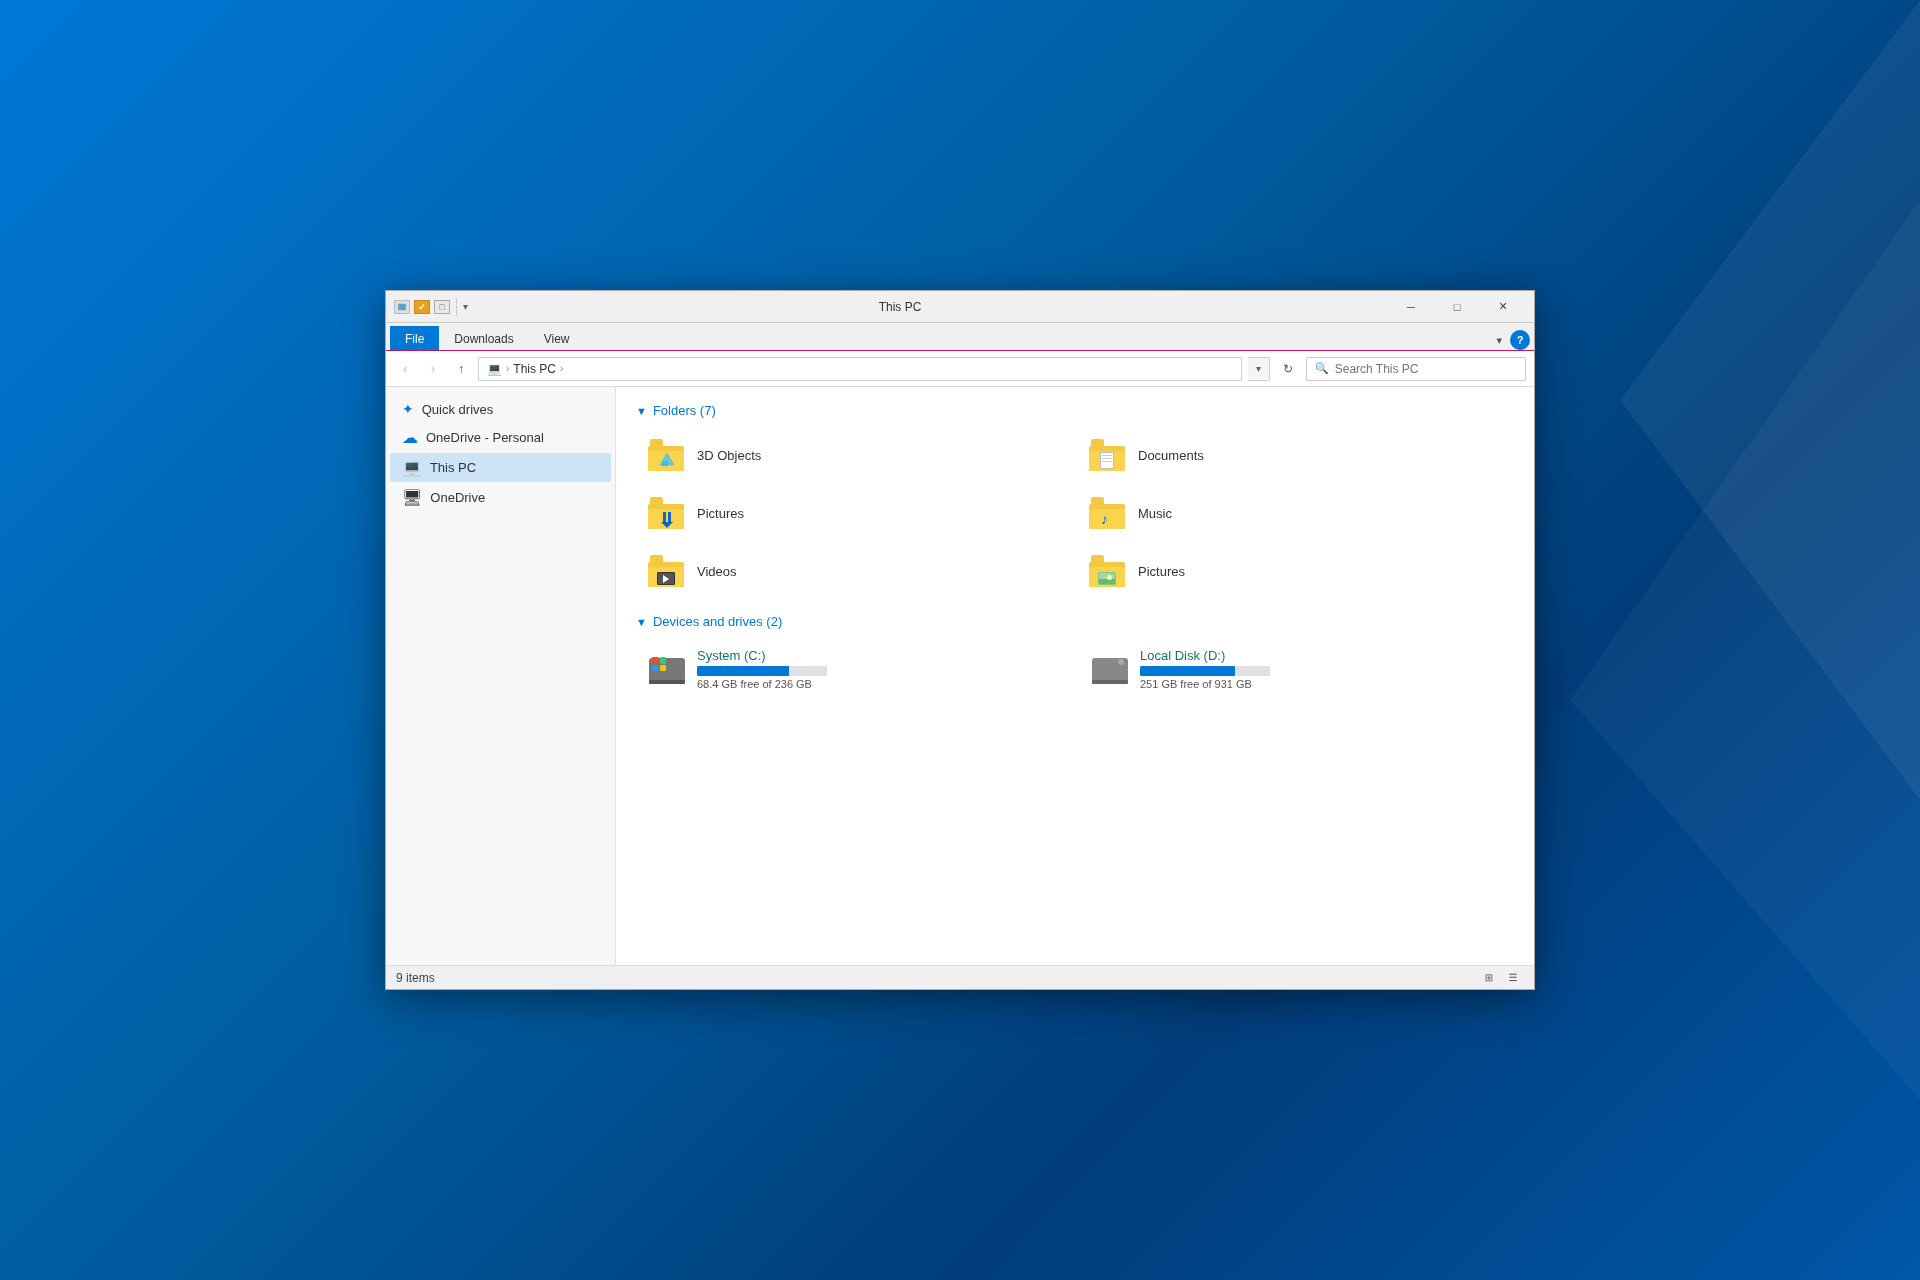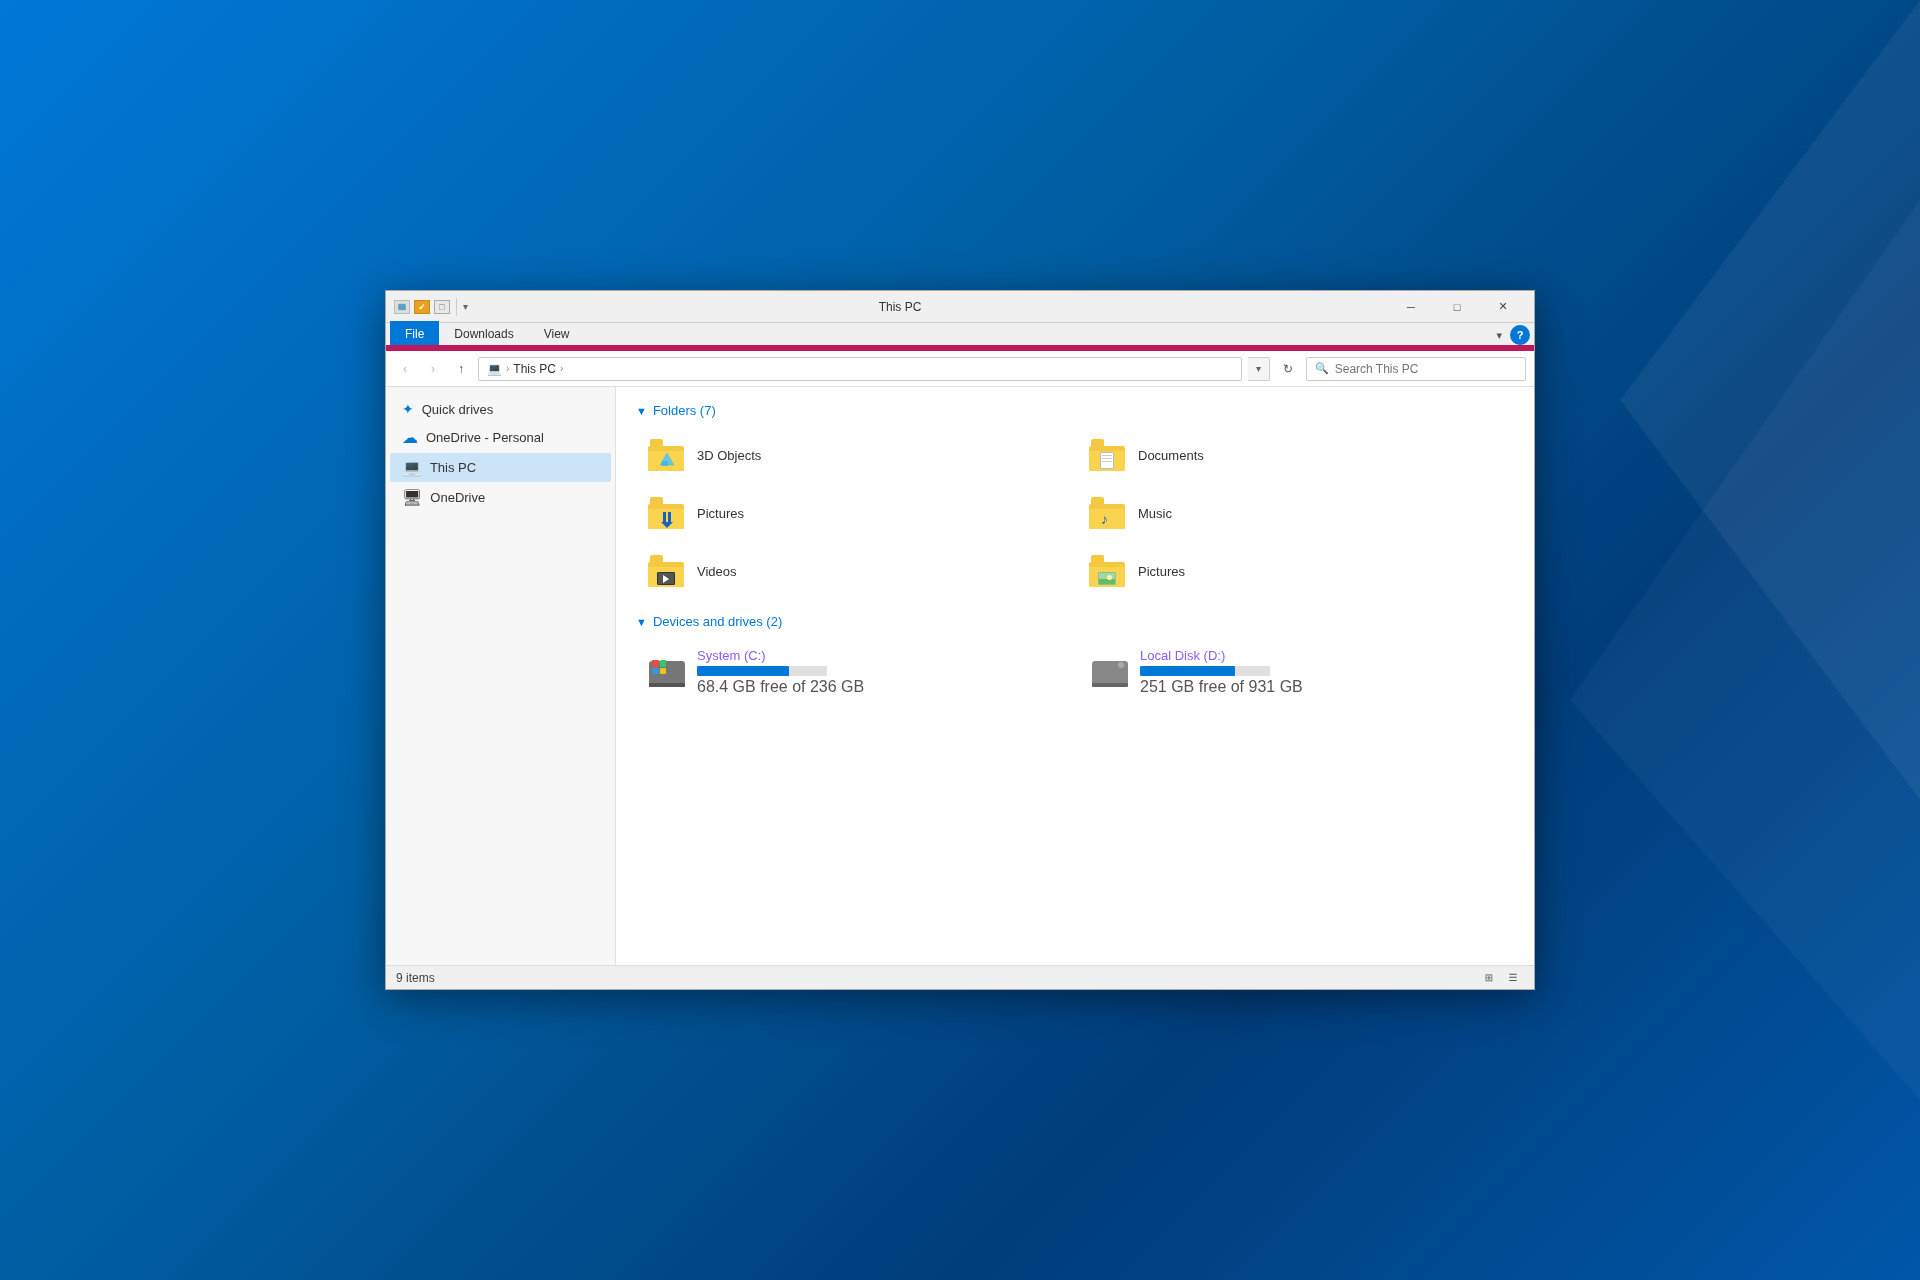--- a/index.html
+++ b/index.html
@@ -88,21 +88,21 @@
     
     .ribbon {
       flex-shrink: 0;
       background: #f0f0f0;
     }
     .ribbon-tabs {
       display: flex;
       align-items: flex-end;
       padding: 0 4px;
       height: 28px;
-      border-bottom: 6px solid #be185d;
+      border-bottom: 1px solid #be185d;
     }
     .ribbon-tab {
       padding: 4px 14px;
       font-size: 12px;
       cursor: pointer;
       color: #333;
       border: 1px solid transparent;
       border-bottom: none;
       height: 24px;
       display: flex;
@@ -326,35 +326,35 @@
     }
     .drive-icon {
       width: 40px;
       height: 36px;
       display: flex;
       align-items: center;
       justify-content: center;
       flex-shrink: 0;
     }
     .drive-info { flex: 1; }
-    .drive-name { font-size: 13px; color: #8b5cf6; margin-bottom: 3px; }
+    .drive-name { font-size: 13px; color: #0f766e; margin-bottom: 3px; }
     .drive-bar-wrap {
       width: 130px;
       height: 10px;
       background: #e0e0e0;
       border-radius: 1px;
       overflow: hidden;
       margin-bottom: 2px;
     }
     .drive-bar {
       height: 100%;
       background: #0078d7;
       border-radius: 1px;
     }
-    .drive-size { font-size: 16px; color: #555; }
+    .drive-size { font-size: 11px; color: #555; }
     
     .status-bar {
       height: 24px;
       background: #f0f0f0;
       border-top: 1px solid #ddd;
       display: flex;
       align-items: center;
       padding: 0 10px;
       flex-shrink: 0;
     }

